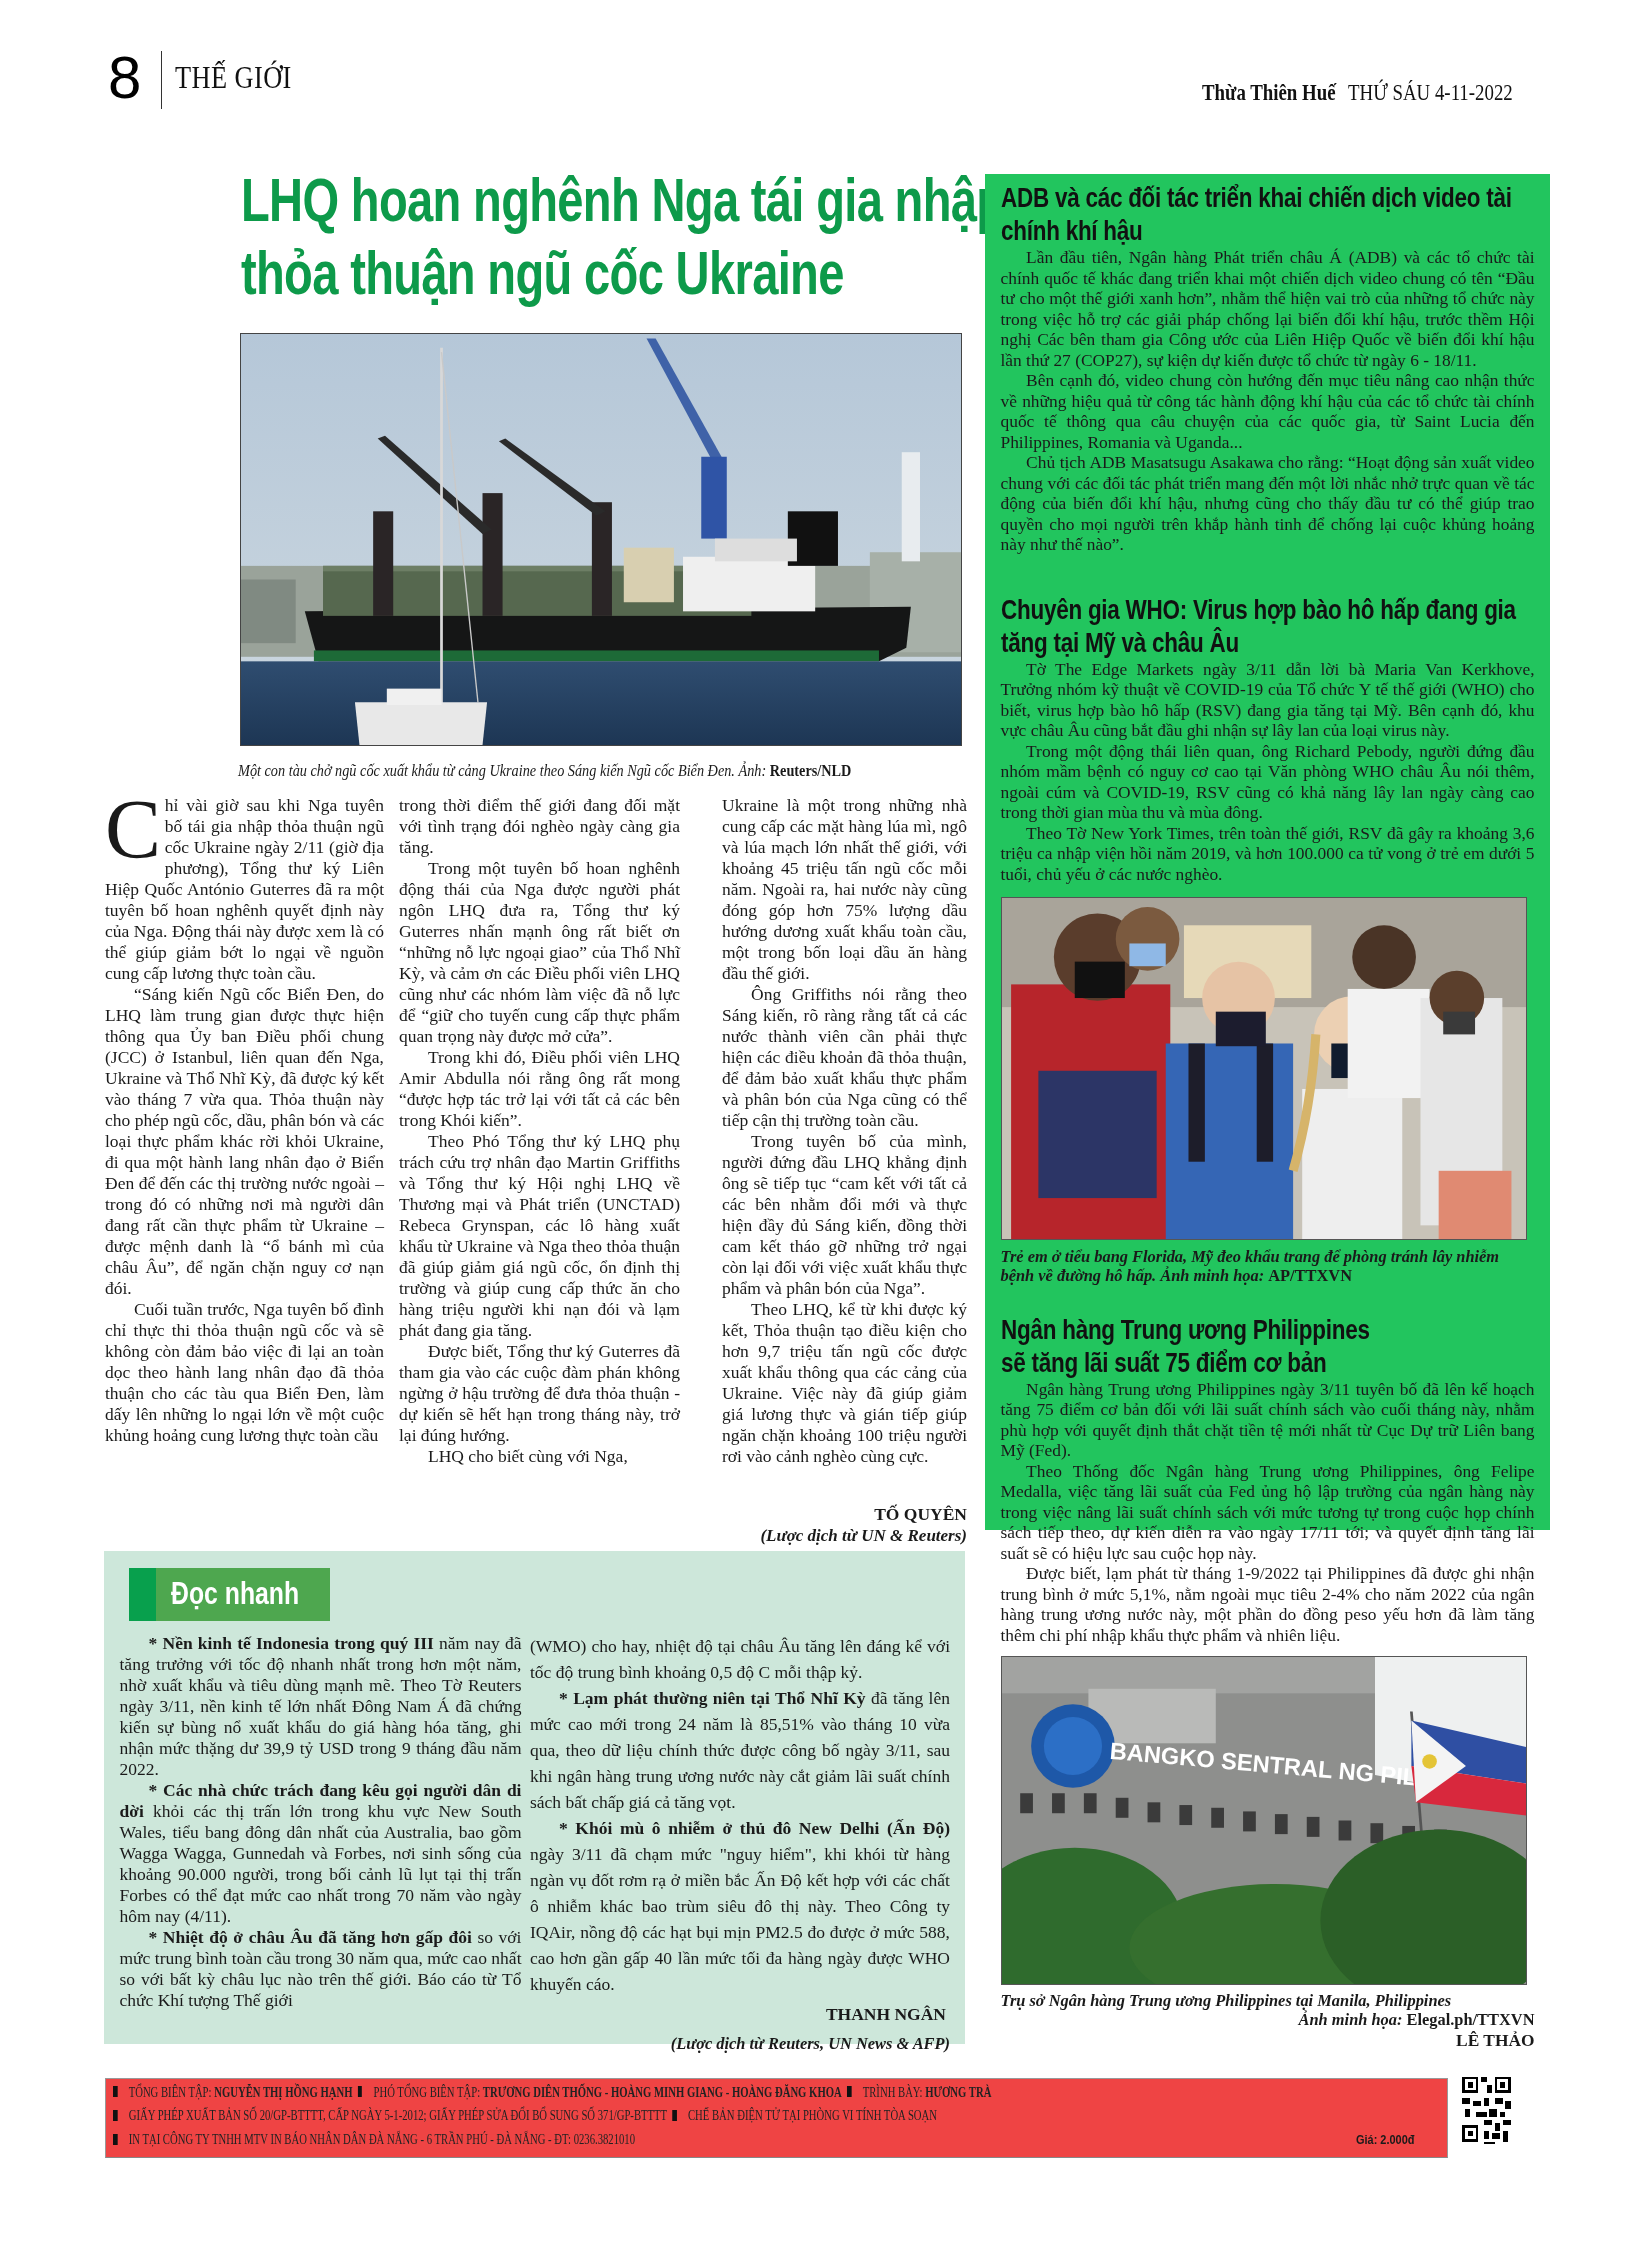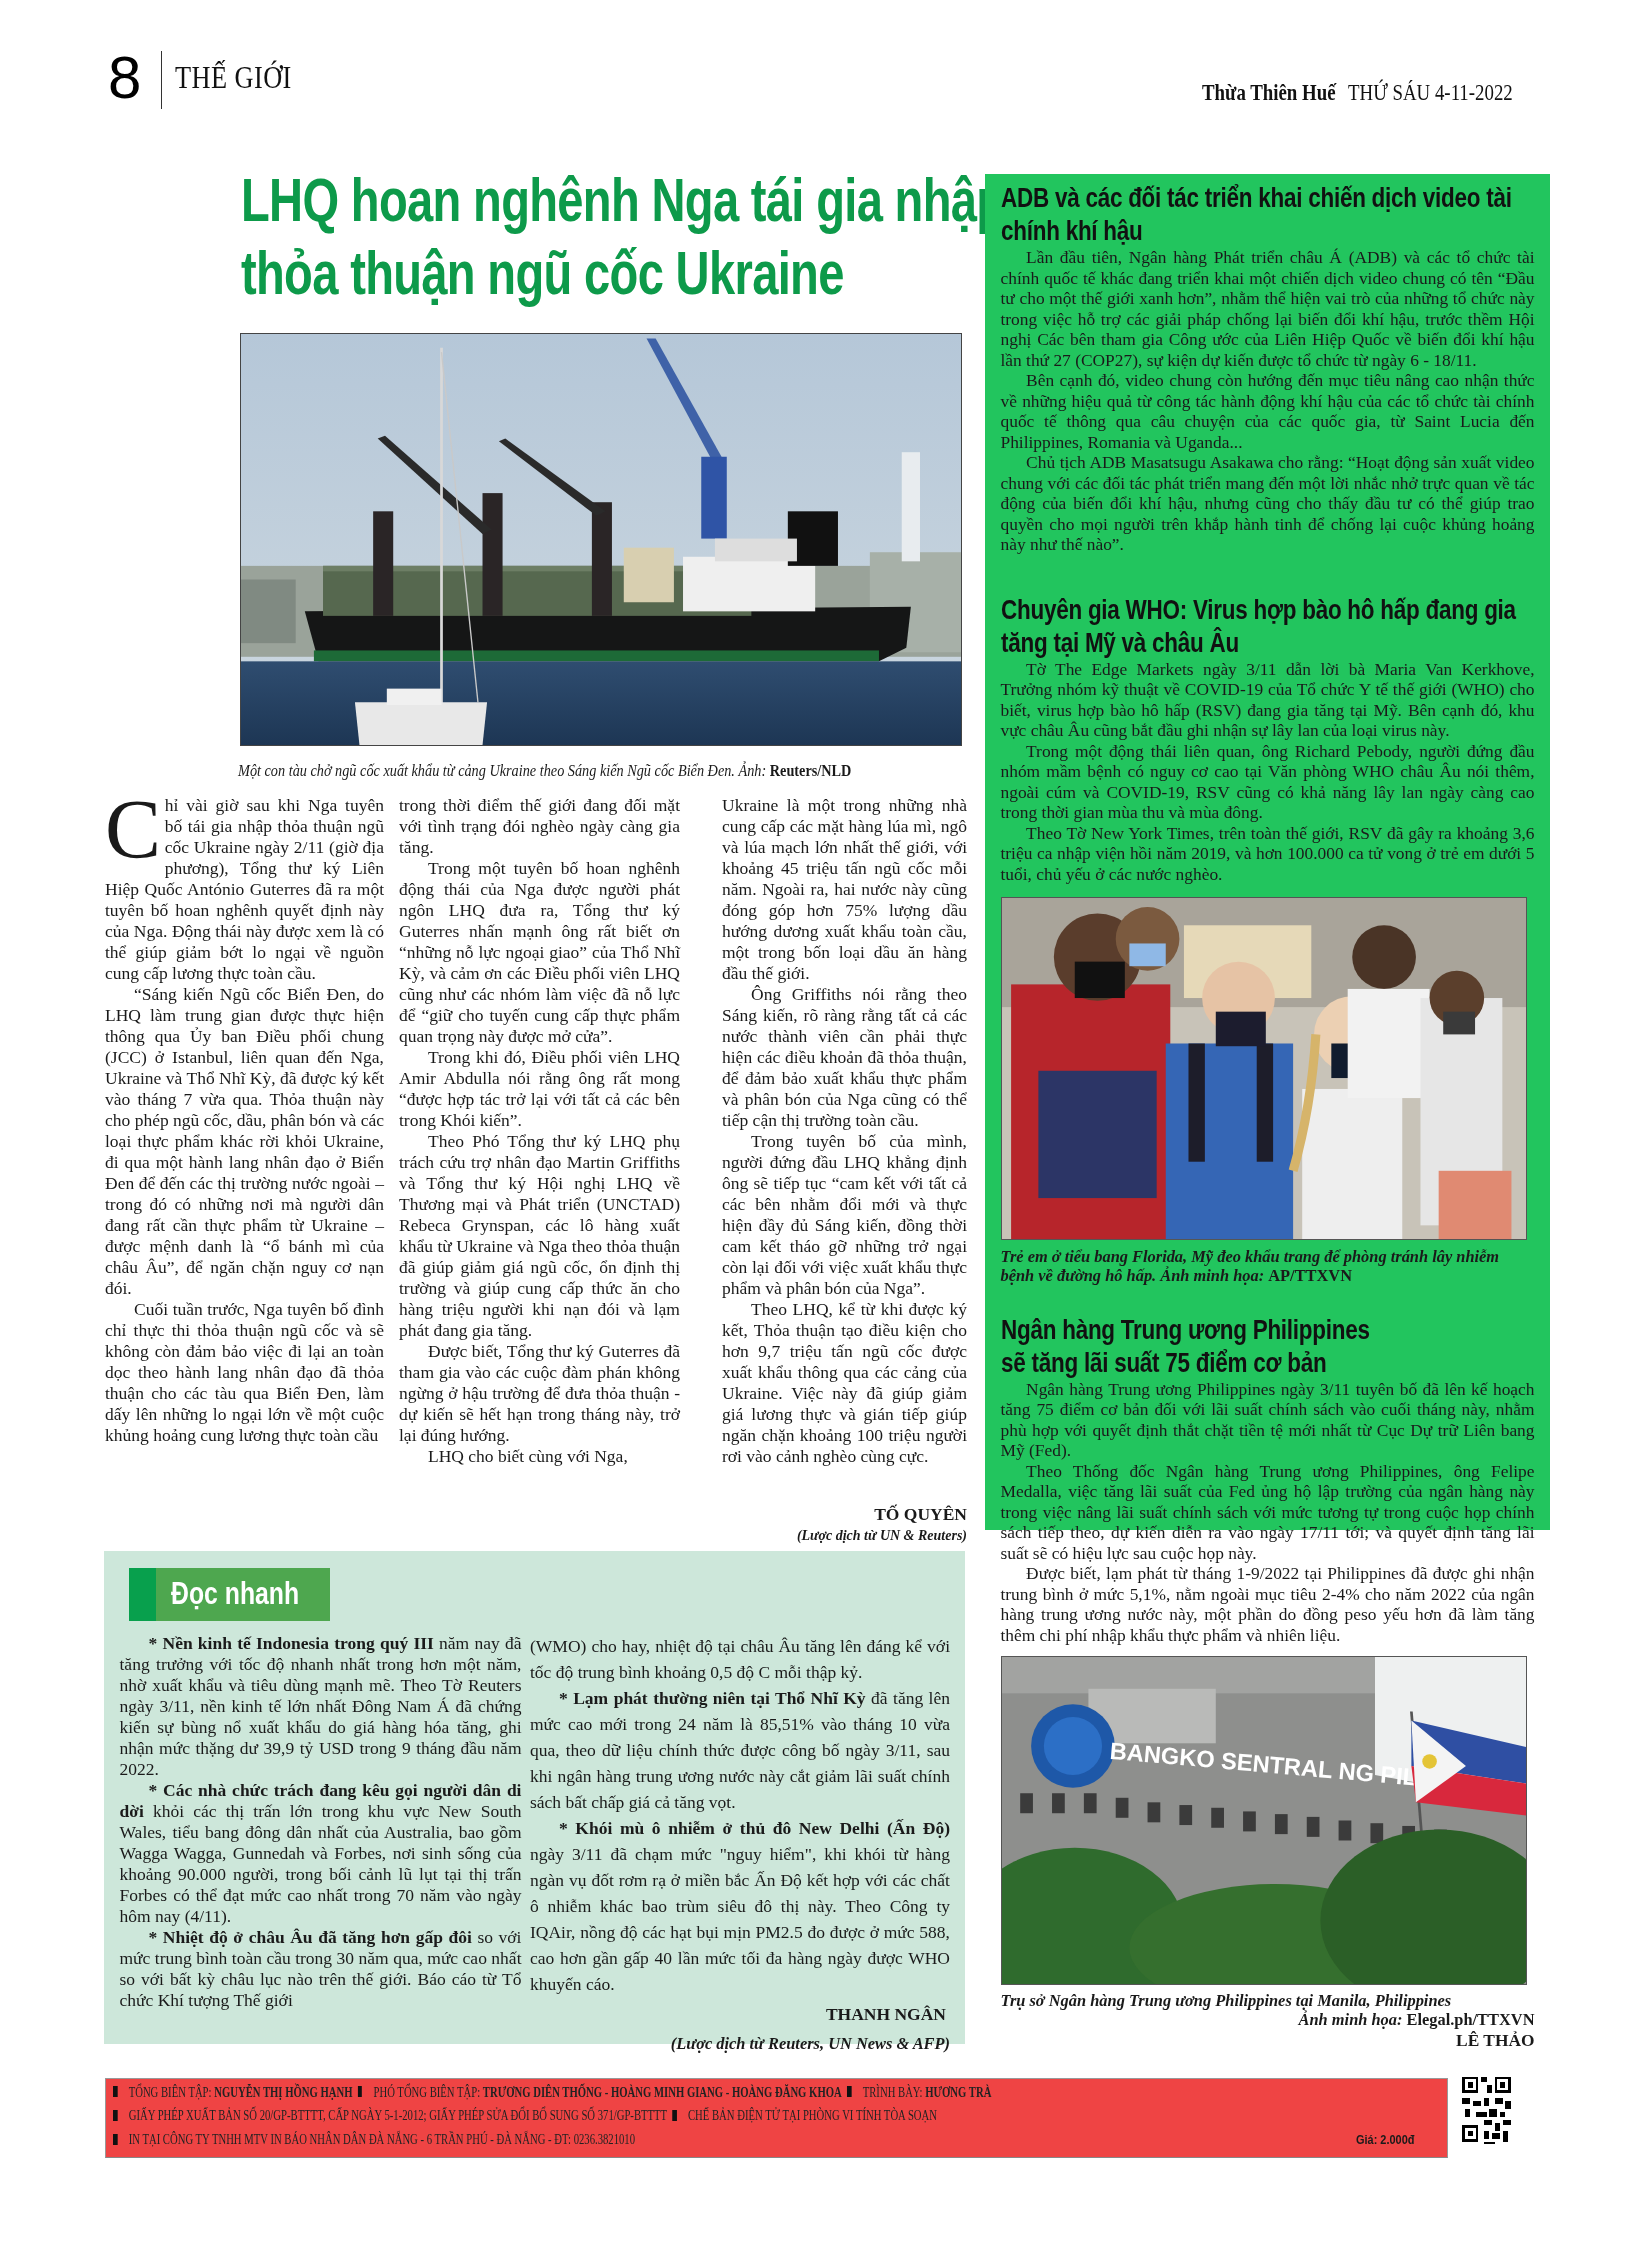--- a/index.html
+++ b/index.html
@@ -24,21 +24,21 @@
 
   
   .col { font-size: 17.5px; line-height: 21px; text-align: justify; hyphens: auto; }
   .col p { margin: 0; text-indent: 29px; }
   .col p.first { text-indent: 0; }
   .col1 { left: 105px; top: 795px; width: 279px; }
   .col2 { left: 399px; top: 795px; width: 281px; }
   .col3 { left: 722px; top: 795px; width: 245px; }
   .dropcap { float: left; font-size: 84px; line-height: 66px; margin: 1.8px 3.7px 0 0; font-family: "Liberation Serif", serif; }
   .byline { text-align: right; font-weight: 700; margin-top: 16.4px; text-indent: 0 !important; }
-  .byline-src { text-align: right; font-style: italic; font-weight: 700; text-indent: 0 !important; font-size: 14px; }
+  .byline-src { text-align: right; font-style: italic; font-weight: 700; text-indent: 0 !important; font-size: 17px; }
 
   
   .sidebar { left: 985px; top: 174px; width: 565px; height: 1356px; background: #22c55e; }
   .sb-inner { position: absolute; left: 15.5px; top: 7.3px; width: 534px; }
   .sb-title { font-family: "Liberation Sans", "DejaVu Sans", sans-serif; font-weight: 700; font-size: 27.4px; line-height: 33px; color: #111; transform: scaleX(0.82); transform-origin: left; width: 122%; letter-spacing: -0.3px; }
   .sb-text { font-size: 17.4px; line-height: 20.5px; text-align: justify; }
   .sb-text p { margin: 0; text-indent: 25.6px; }
   .kids-photo { width: 526px; height: 343px; margin: 12.8px 0 7.3px 0; border: 0.9px solid #555; overflow: hidden; box-sizing: border-box; }
   .kids-photo svg, .bank-photo svg { width: 100%; height: 100%; display: block; }
   .sb-caption { font-size: 16.4px; line-height: 19px; font-style: italic; font-weight: 700; }

